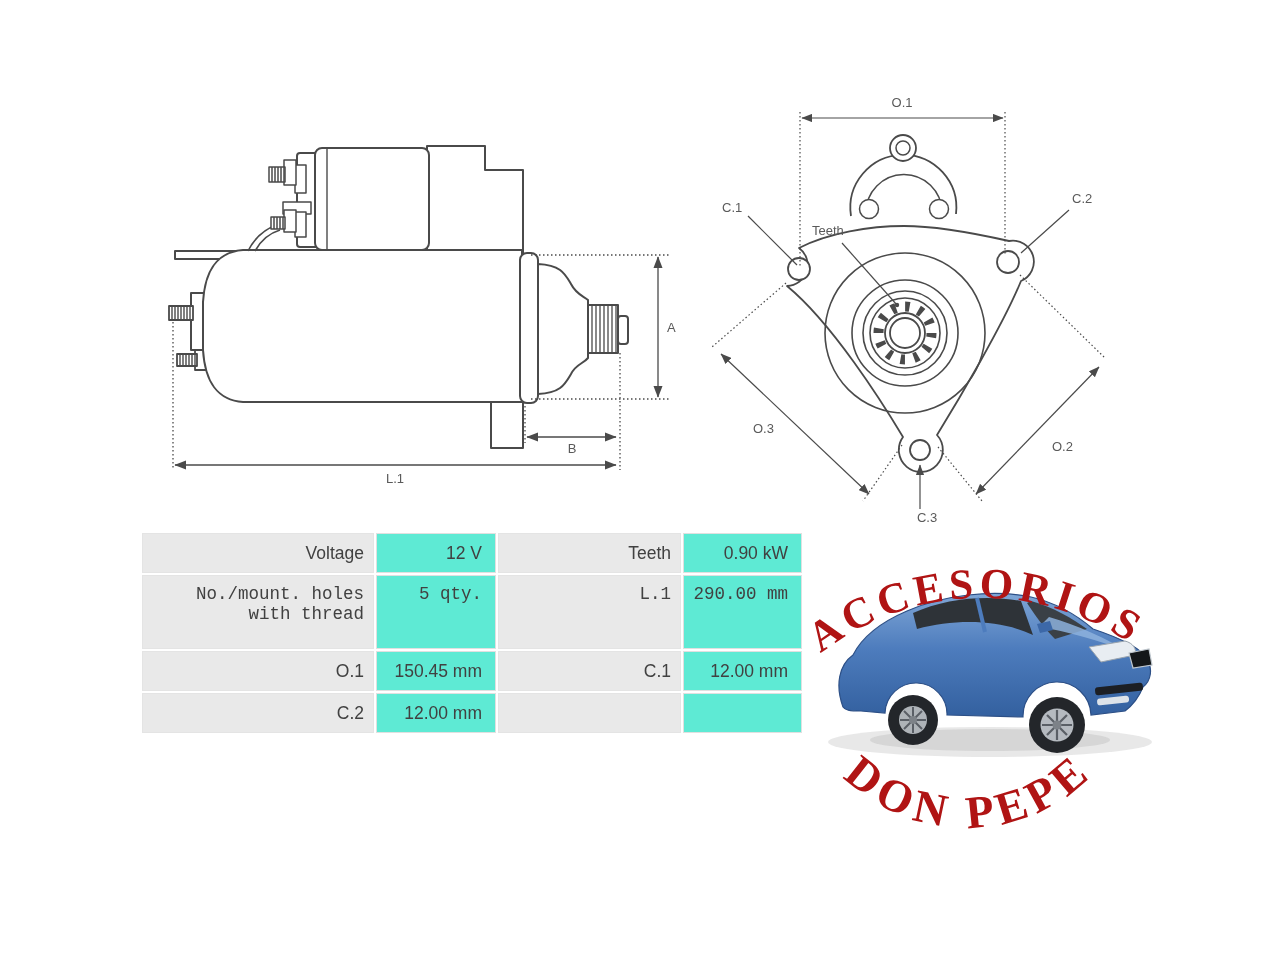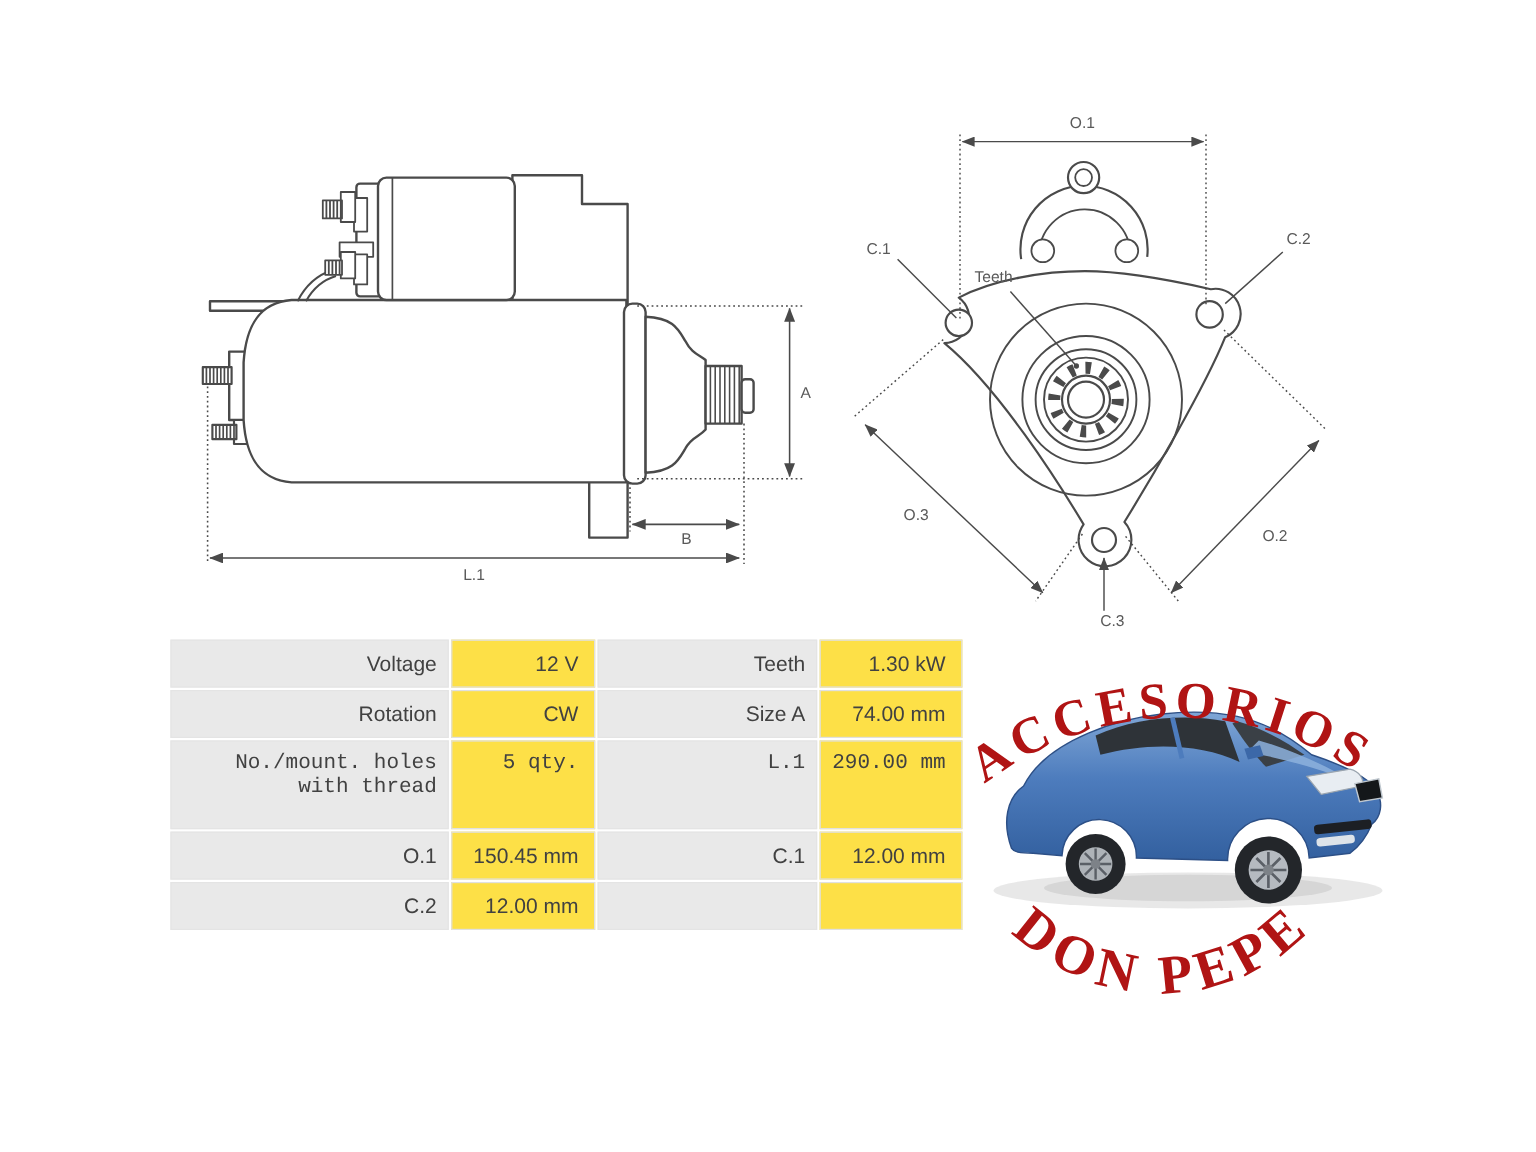--- a/index.html
+++ b/index.html
@@ -5,21 +5,21 @@
   html,body{margin:0;padding:0;background:#fff;}
   .canvas{position:relative;width:1280px;height:960px;background:#ffffff;overflow:hidden;
           font-family:"Liberation Sans",sans-serif;}
   svg text{font-family:"Liberation Sans",sans-serif;}
   .dimlabel{fill:#5a5a5a;font-size:13px;}
   
   .specs{position:absolute;left:140px;top:531px;border-collapse:separate;border-spacing:2px;
          table-layout:fixed;width:658px;color:#414141;font-size:17.5px;}
   .specs td{height:38px;vertical-align:middle;overflow:hidden;margin-top:40px;}
   .specs td.lab{background:#e9e9e9;text-align:right;padding:0 9px 0 4px;border:1px solid #e4e4e4;}
-  .specs td.val{background:#fde047;text-align:right;padding:0 13px 0 4px;border:1px solid #e0e0e0;}
+  .specs td.val{background:#5eead4;text-align:right;padding:0 13px 0 4px;border:1px solid #e0e0e0;}
   .specs tr.tall td{height:64px;vertical-align:top;padding-top:8px;font-family:Liberation Mono, monospace;}
   
   .logo-text{font-family:"Liberation Serif",serif;font-weight:bold;}
 </style>
 </head>
 <body>
 
 <div class="canvas">
 
   <svg style="position:absolute;left:165px;top:138px;" width="515" height="352" viewBox="0 0 515 352" fill="none" stroke-linejoin="round">
@@ -162,27 +162,21 @@
         <col style="width:232px">
         <col style="width:120px">
         <col style="width:183px">
         <col style="width:119px">
       </colgroup>
     <tbody>
       <tr>
         <td class="lab">Voltage</td>
         <td class="val">12 V</td>
         <td class="lab">Teeth</td>
-        <td class="val">1.30 kW</td>
-      </tr>
-      <tr>
-        <td class="lab">Rotation</td>
-        <td class="val">CW</td>
-        <td class="lab">Size A</td>
-        <td class="val">74.00 mm</td>
+        <td class="val">0.90 kW</td>
       </tr>
       <tr class="tall">
         <td class="lab">No./mount. holes with thread</td>
         <td class="val">5 qty.</td>
         <td class="lab">L.1</td>
         <td class="val">290.00 mm</td>
       </tr>
       <tr>
         <td class="lab">O.1</td>
         <td class="val">150.45 mm</td>

